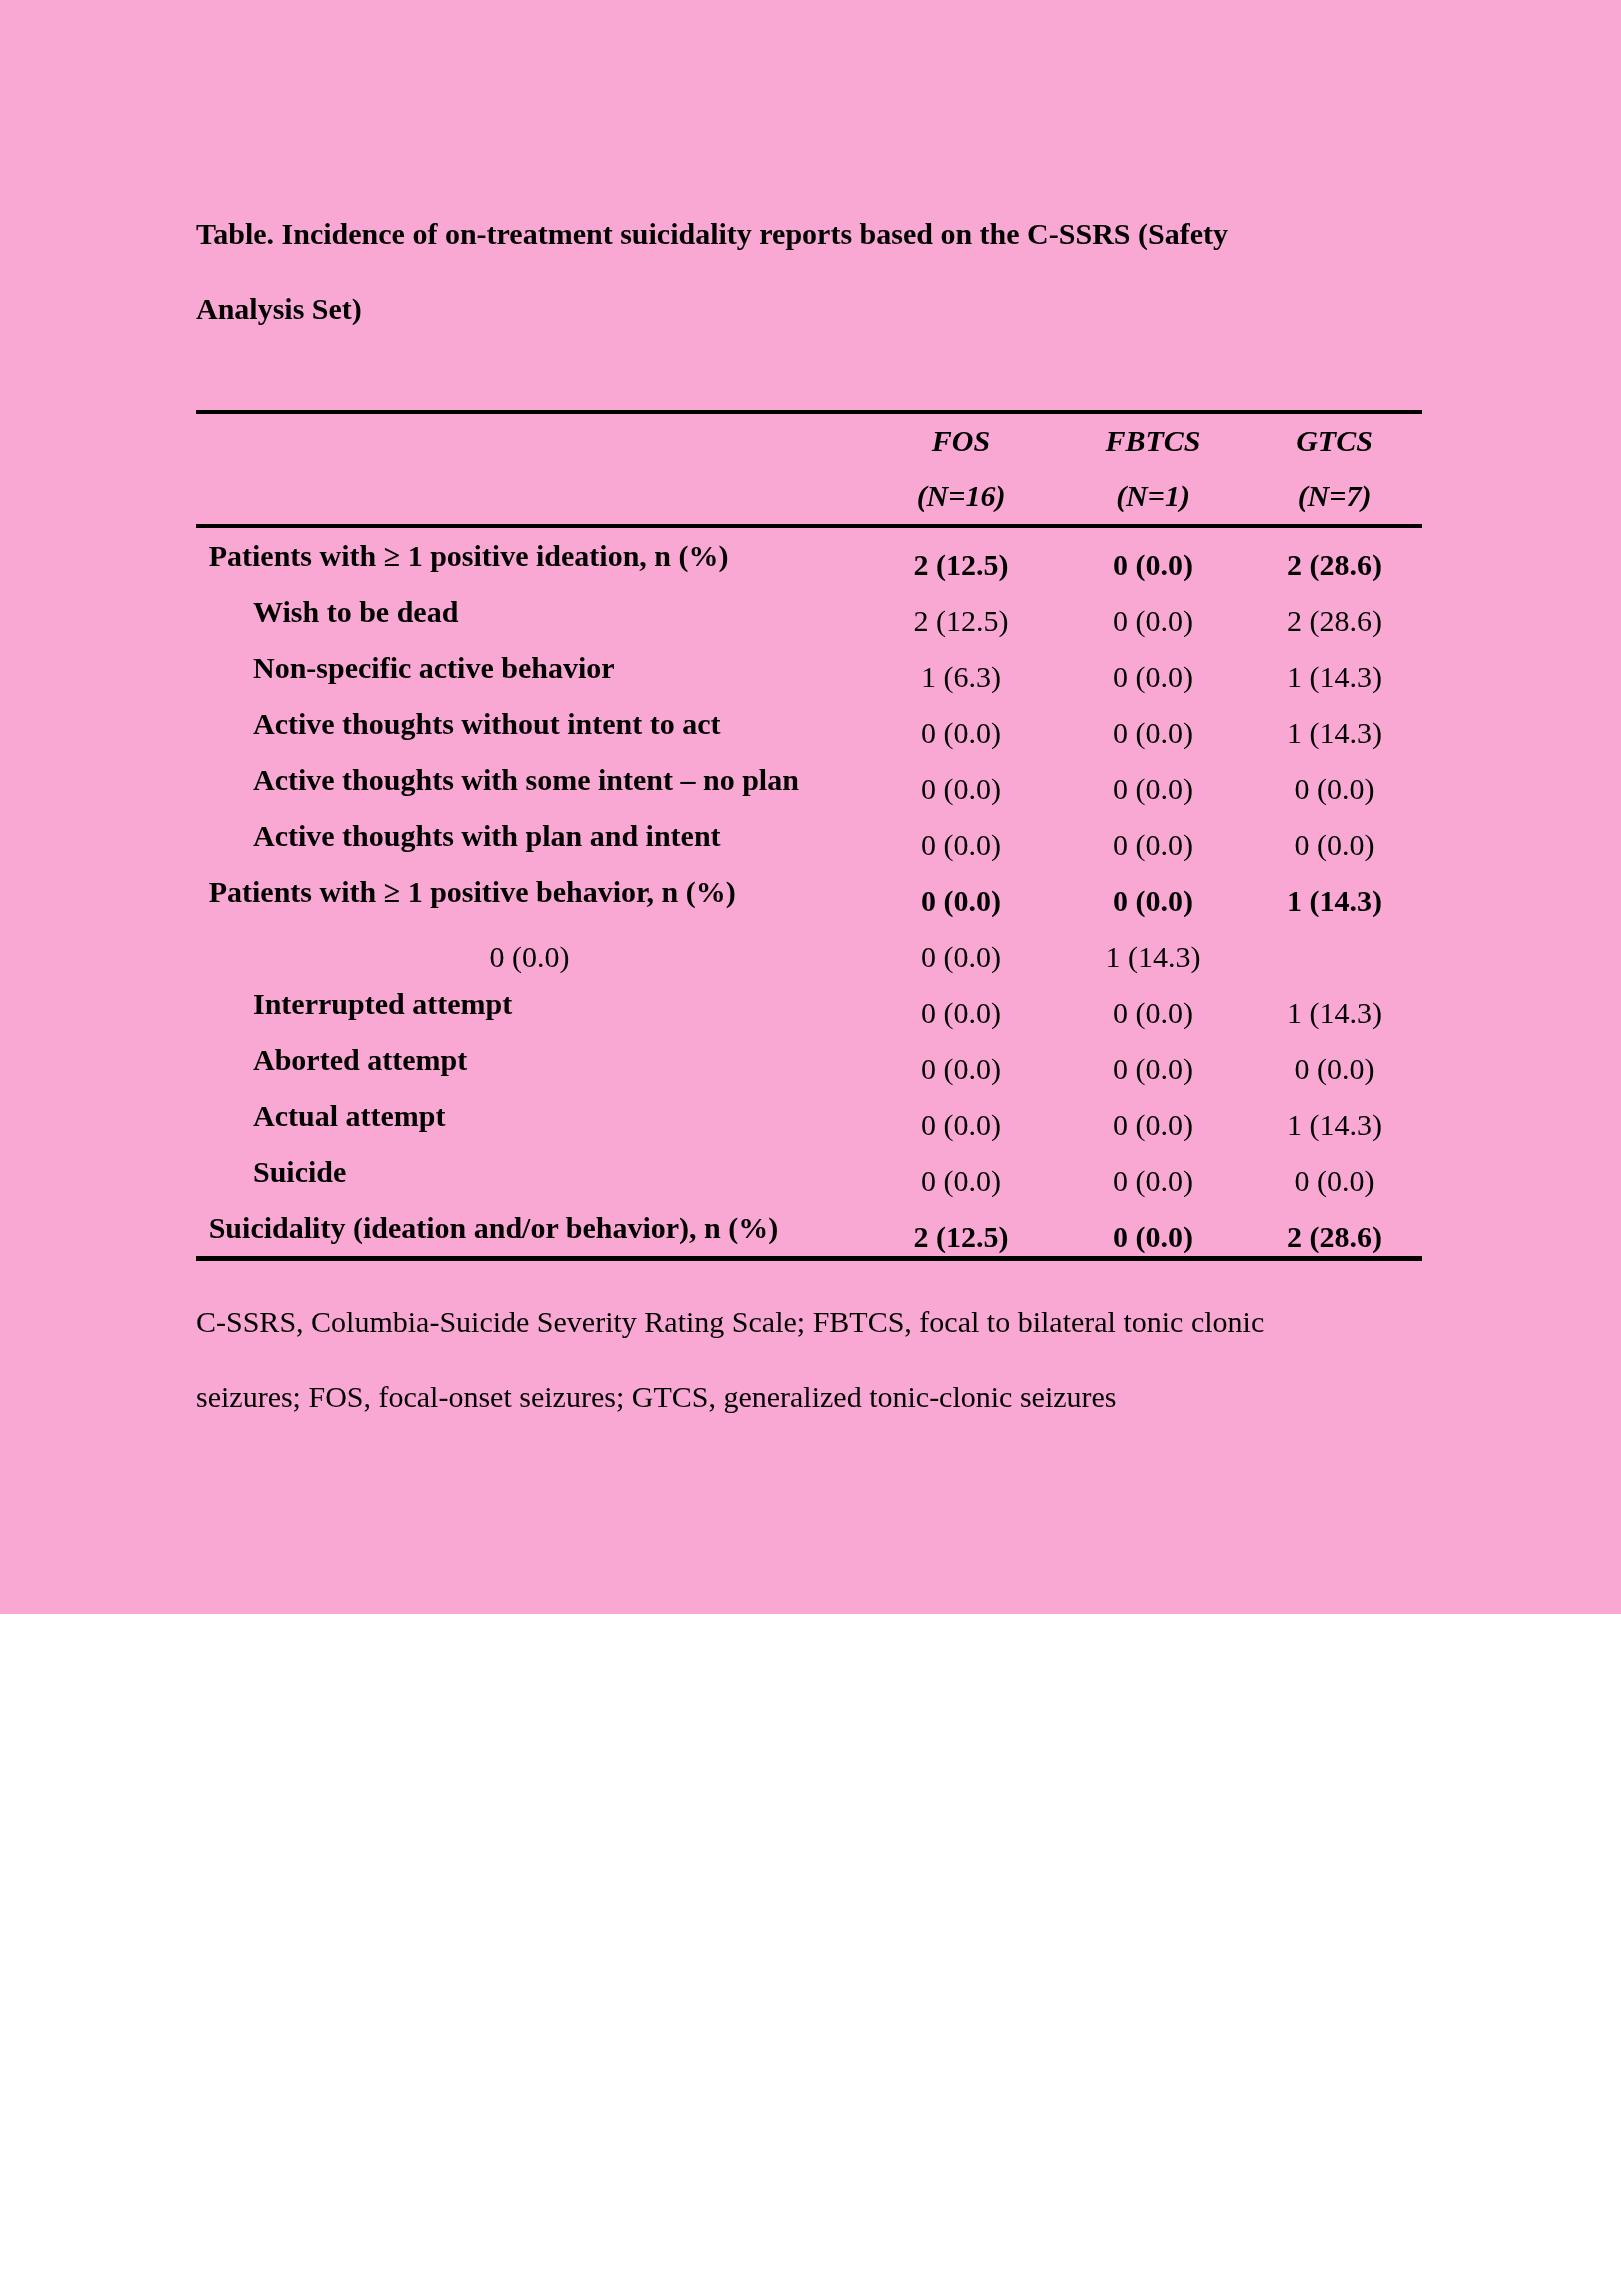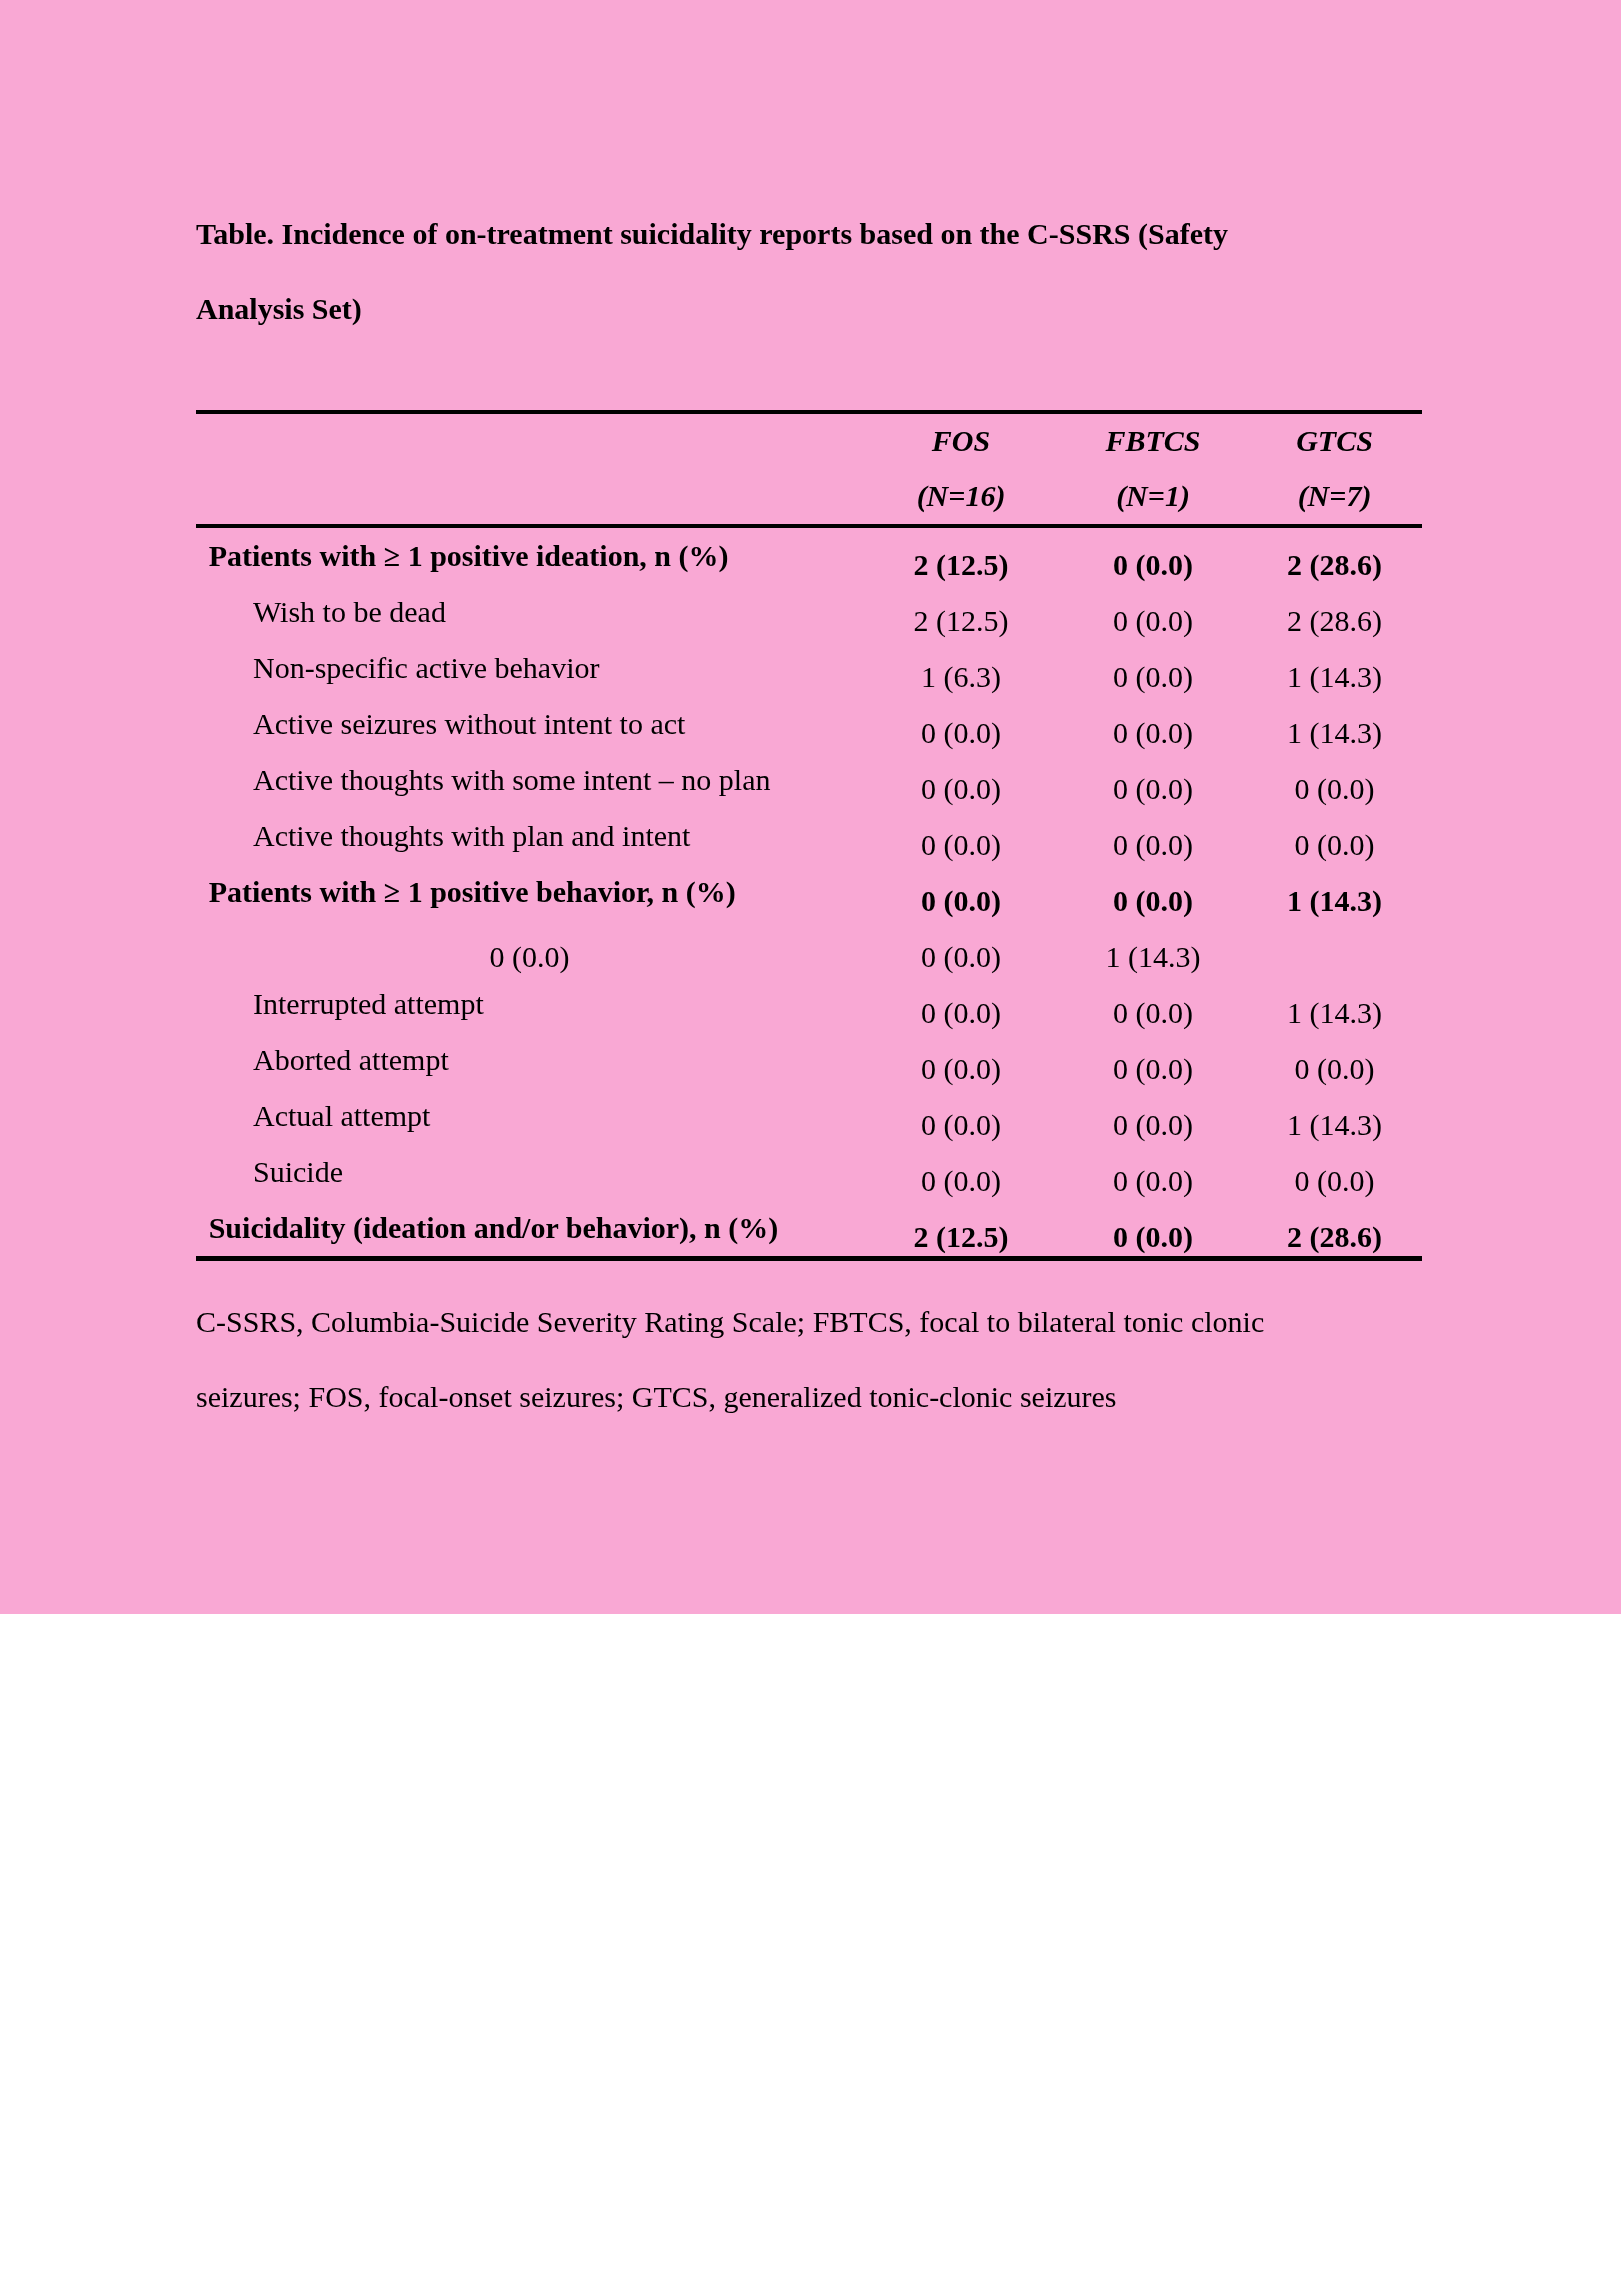--- a/index.html
+++ b/index.html
@@ -54,20 +54,21 @@
   }
   .t-row {
     display: grid;
     grid-template-columns: 667px 196px 188px 175px;
     height: 56px;
     align-items: center;
     white-space: nowrap;
   }
   .t-row .label {
     padding-left: 57px;
+    font-weight: bold;
   }
   .t-row.section .label {
     padding-left: 12.7px;
     font-weight: bold;
   }
   .t-row.section .val {
     font-weight: bold;
   }
   .val {
     text-align: center;
@@ -129,21 +130,21 @@
     </div>
 
     <div class="t-row sub">
       <div class="label">Non-specific active behavior</div>
       <div class="val">1 (6.3)</div>
       <div class="val">0 (0.0)</div>
       <div class="val">1 (14.3)</div>
     </div>
 
     <div class="t-row sub">
-      <div class="label">Active seizures without intent to act</div>
+      <div class="label">Active thoughts without intent to act</div>
       <div class="val">0 (0.0)</div>
       <div class="val">0 (0.0)</div>
       <div class="val">1 (14.3)</div>
     </div>
 
     <div class="t-row sub">
       <div class="label">Active thoughts with some intent – no plan</div>
       <div class="val">0 (0.0)</div>
       <div class="val">0 (0.0)</div>
       <div class="val">0 (0.0)</div>

